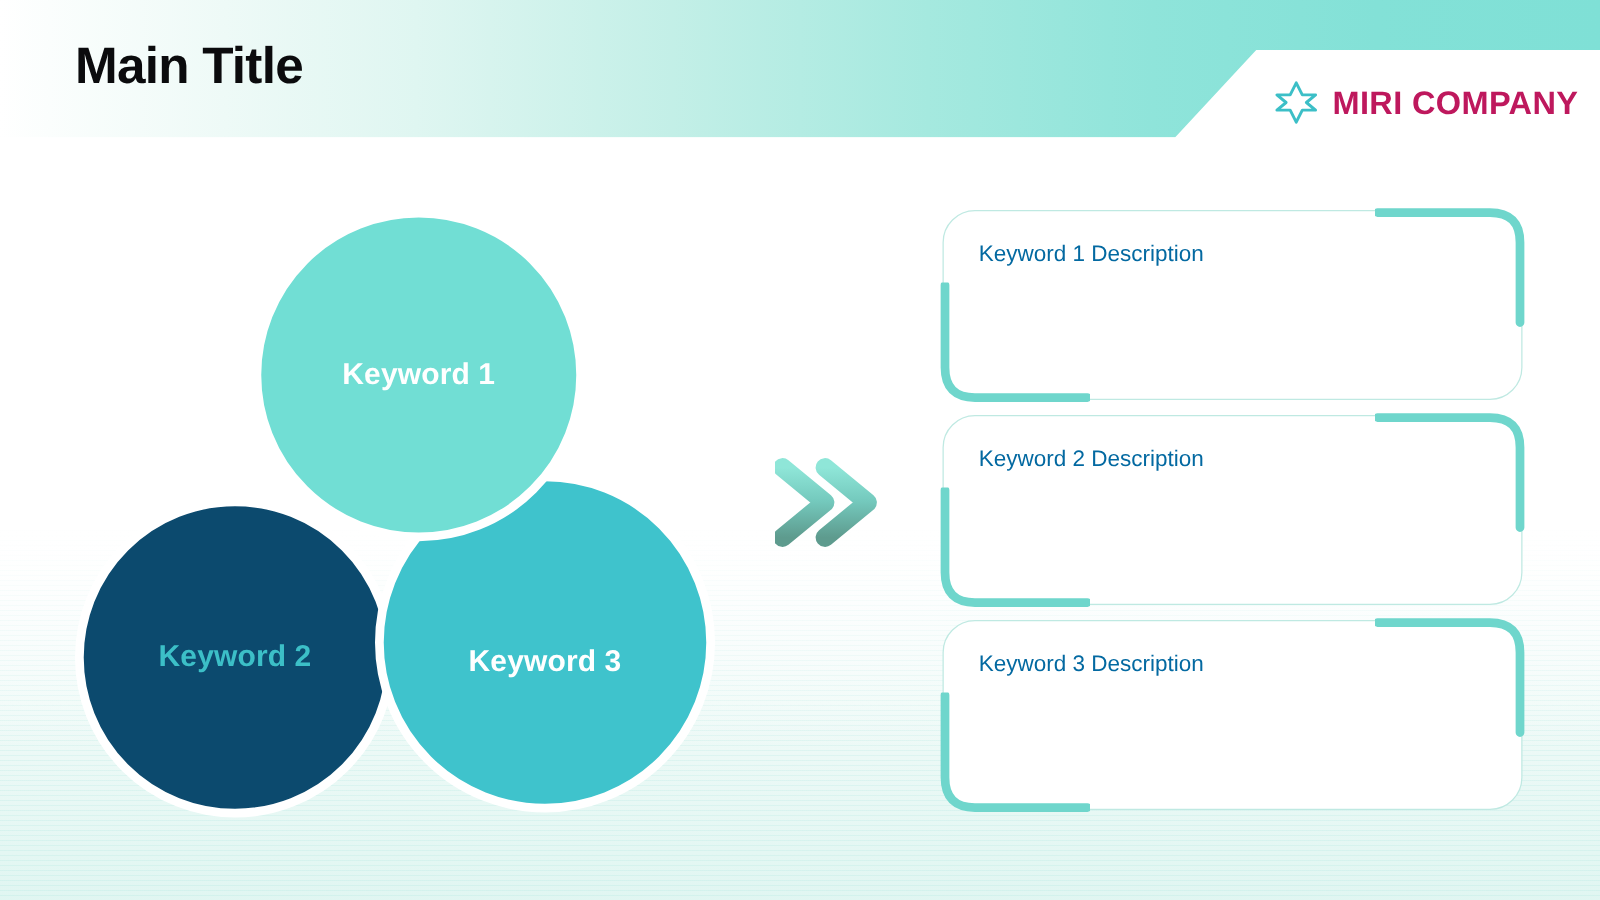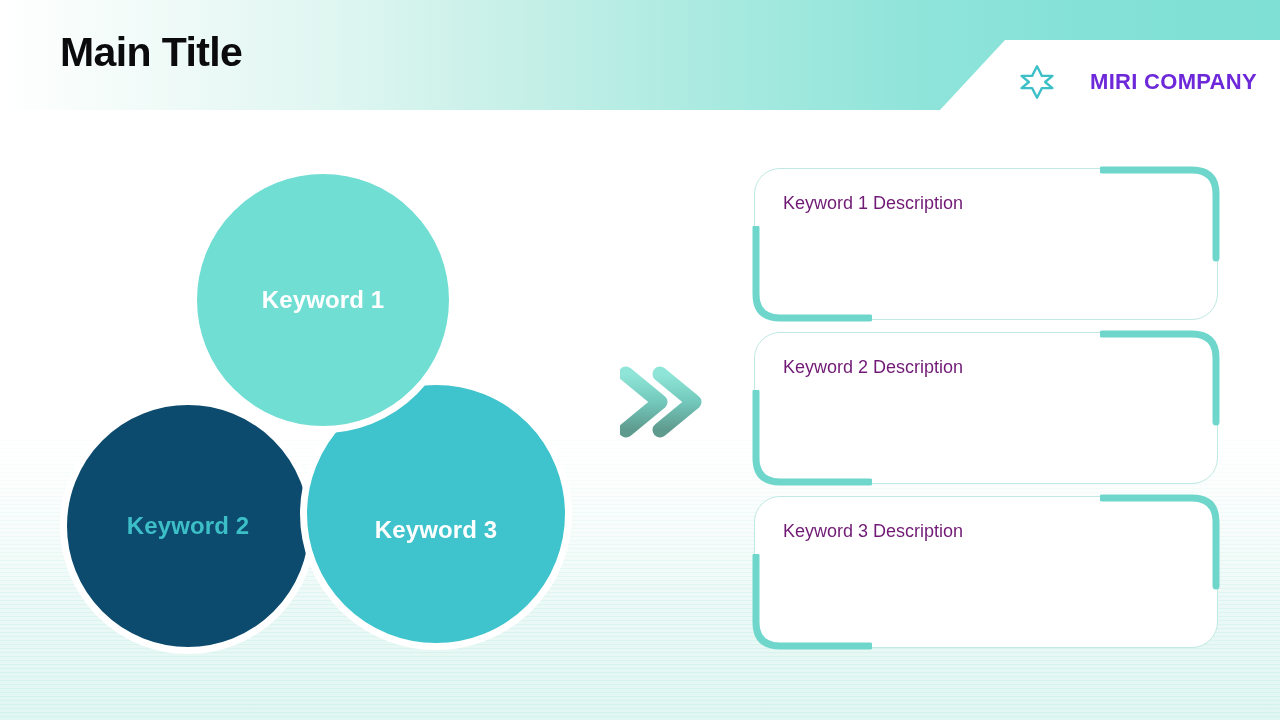--- a/index.html
+++ b/index.html
@@ -75,26 +75,25 @@
   
   .brand {
     position:absolute;
     left:1019px; top:64px;
     display:flex;
     align-items:center;
     gap:11px;
   }
   .brand-star { width:36px; height:36px; display:block; flex:0 0 auto; }
   .brand-name {
-    font-size:22px;
+    font-size:26px;
     font-weight:bold;
     letter-spacing:0.3px;
-    color:#6d28d9;
-    white-space:nowrap;
-    margin-left:24px;
+    color:#be185d;
+    white-space:nowrap;
   }
 
   
   .circles { position:absolute; left:60px; top:160px; width:520px; height:500px; }
 
   .circle {
     position:absolute;
     border-radius:50%;
     display:flex;
     align-items:center;
@@ -102,21 +101,21 @@
     border:7px solid #ffffff;
   }
   .circle-label {
     font-size:24px;
     font-weight:bold;
     letter-spacing:0.1px;
     white-space:nowrap;
   }
 
   .circle-1 {
-    left:130px; top:7px;
+    left:142px; top:7px;
     width:266px; height:266px;
     background:#71ded4;
     z-index:3;
   }
   .circle-1 .circle-label { color:#ffffff; }
 
   .circle-2 {
     left:0px; top:238px;
     width:256px; height:256px;
     background:#0c4a6e;
@@ -143,21 +142,21 @@
     margin-bottom:12px;
     background:#ffffff;
     border:1px solid #bfe9e2;
     border-radius:26px;
   }
   .card-text {
     position:absolute;
     left:28px; top:24px;
     font-size:18px;
     font-weight:normal;
-    color:#701a75;
+    color:#0369a1;
     white-space:nowrap;
   }
   .card-accent { position:absolute; inset:-2px; pointer-events:none; overflow:visible; }
 
   .accent-tr, .accent-bl {
     position:absolute;
     width:120px; height:96px;
   }
   .accent-tr { right:-1px; top:-1px; }
   .accent-bl { left:-1px;  bottom:-1px; }

